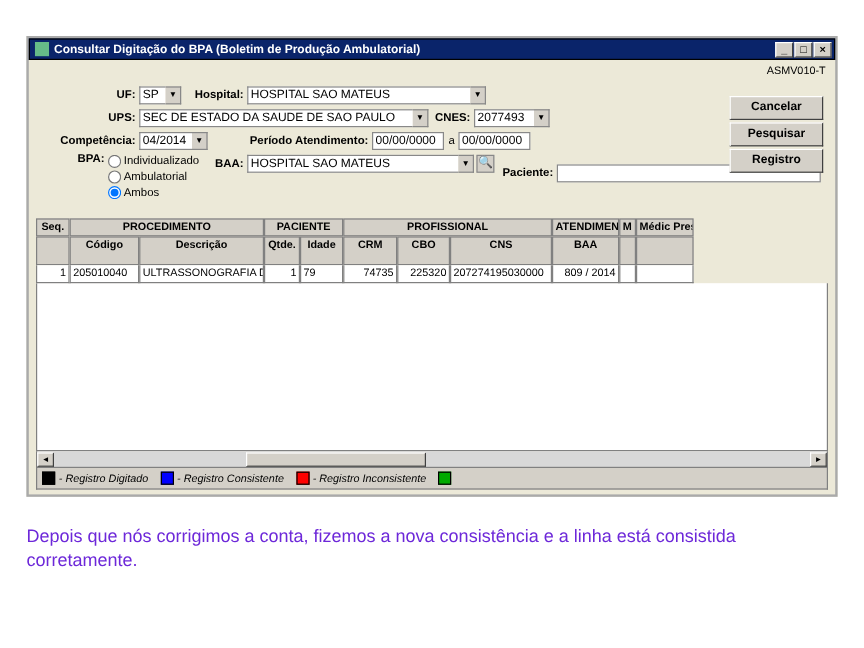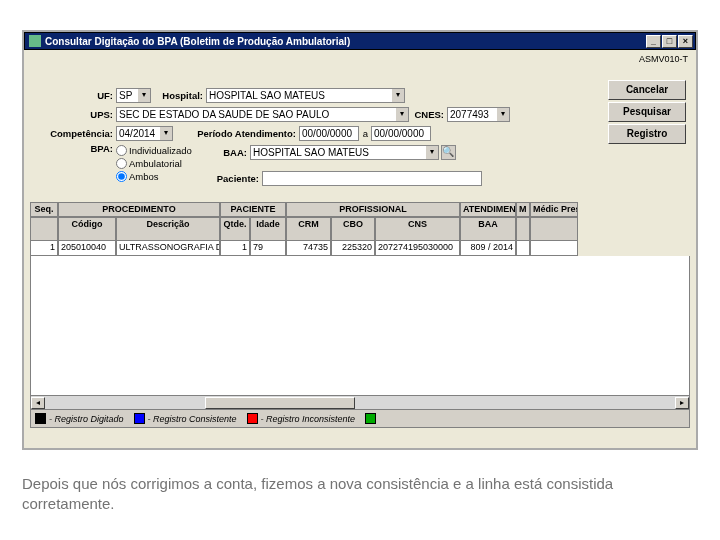--- a/index.html
+++ b/index.html
@@ -33,38 +33,38 @@
   .titlebar .spacer { flex: 1; }
   .win-btn {
     width: 15px; height: 13px;
     background: #d4d0c8;
     border: 1px solid #fff;
     border-right-color: #404040; border-bottom-color: #404040;
     font-size: 9px; line-height: 10px; text-align: center;
     margin-left: 1px; color: #000; font-weight: bold;
   }
   .content {
-    padding: 20px 6px;
+    padding: 4px 6px;
     position: relative;
   }
   .top-right-code {
     position: absolute;
     top: 4px; right: 8px;
     font-size: 9px;
   }
   .form-area {
     margin-top: 14px;
     padding: 2px 6px 6px 6px;
   }
   .row { display: flex; align-items: center; height: 18px; margin-bottom: 1px; }
   .lbl { text-align: right; padding-right: 3px; font-weight: bold; font-size: 9.5px; }
   .lbl.w80 { width: 80px; }
   .lbl.w52 { width: 55px; }
   .lbl.w38 { width: 38px; }
-  .lbl.wp  { width: 126px; }
+  .lbl.wp  { width: 137px; }
   .lbl.noB { font-weight: normal; }
   input, select { font-family: inherit; font-size: 10px; height: 15px; border: 1px solid #888; background: #fff; padding: 0 2px;}
   .drop { display:inline-flex; }
   .drop input { border-right: none; }
   .drop-btn { width: 13px; height: 15px; border: 1px solid #888; border-left:none; background: #d4d0c8; font-size:8px; line-height:12px; text-align:center; }
   .radio-stack { display: flex; flex-direction: column; font-size: 9.5px; margin-top:1px;}
   .radio-stack label { display:flex; align-items:center; height:13px; }
   .radio-stack input[type=radio] { margin: 0 2px 0 0; width:11px; height:11px;}
   .btn-panel {
     position: absolute;
@@ -122,21 +122,21 @@
     background:#d4d0c8; border:1px solid #808080; border-top:none;
     height: 18px; padding: 2px 4px; font-size: 9px; font-style: italic;
   }
   .sw { width:11px; height:11px; border:1px solid #000; margin: 0 3px 0 10px;}
   .sw:first-child { margin-left: 0;}
   .caption {
     margin-top: 24px;
     font-family: Arial;
     font-size: 15px;
     line-height: 1.3;
-    color: #737373;
+    color: #6d28d9;
     max-width: 600px;
     white-space: pre-wrap;
   }
 </style>
 </head>
 <body>
 
 <div class="window">
   <div class="titlebar">
     <svg class="title-icon">
@@ -167,21 +167,21 @@
           </span>
         <span class="lbl w52">Hospital:</span>
         <span class="drop">
             <input style="width: 186px;" value="HOSPITAL SAO MATEUS">
             <span class="drop-btn">▾</span>
           </span>
       </div>
       <div class="row">
         <span class="lbl w80">UPS:</span>
         <span class="drop">
-            <input style="width: 280px;" value="SEC DE ESTADO DA SAUDE DE SAO PAULO">
+            <input style="width: 228px;" value="SEC DE ESTADO DA SAUDE DE SAO PAULO">
             <span class="drop-btn">▾</span>
           </span>
         <span class="lbl w38">CNES:</span>
         <span class="drop">
             <input style="width: 50px;" value="2077493">
             <span class="drop-btn">▾</span>
           </span>
       </div>
       <div class="row">
         <span class="lbl w80">Competência:</span>
@@ -203,21 +203,21 @@
             </label>
           <label>
               <input type="radio" name="bpa" style="">
               <span>Ambulatorial</span>
             </label>
           <label>
               <input type="radio" name="bpa" checked="" style="">
               <span>Ambos</span>
             </label>
         </div>
-        <div style="display:flex;flex-direction:column">
+        <div style="display:flex;flex-direction:row">
           <div class="row" style="margin:0">
             <span class="lbl" style="width:40px">BAA:</span>
             <span class="drop">
                 <input style="width: 176px;" value="HOSPITAL SAO MATEUS">
                 <span class="drop-btn">▾</span>
               </span>
             <span class="magnify">🔍</span>
           </div>
           <div class="row" style="margin:0;margin-top:8px">
             <span class="lbl" style="width:52px">Paciente:</span>

